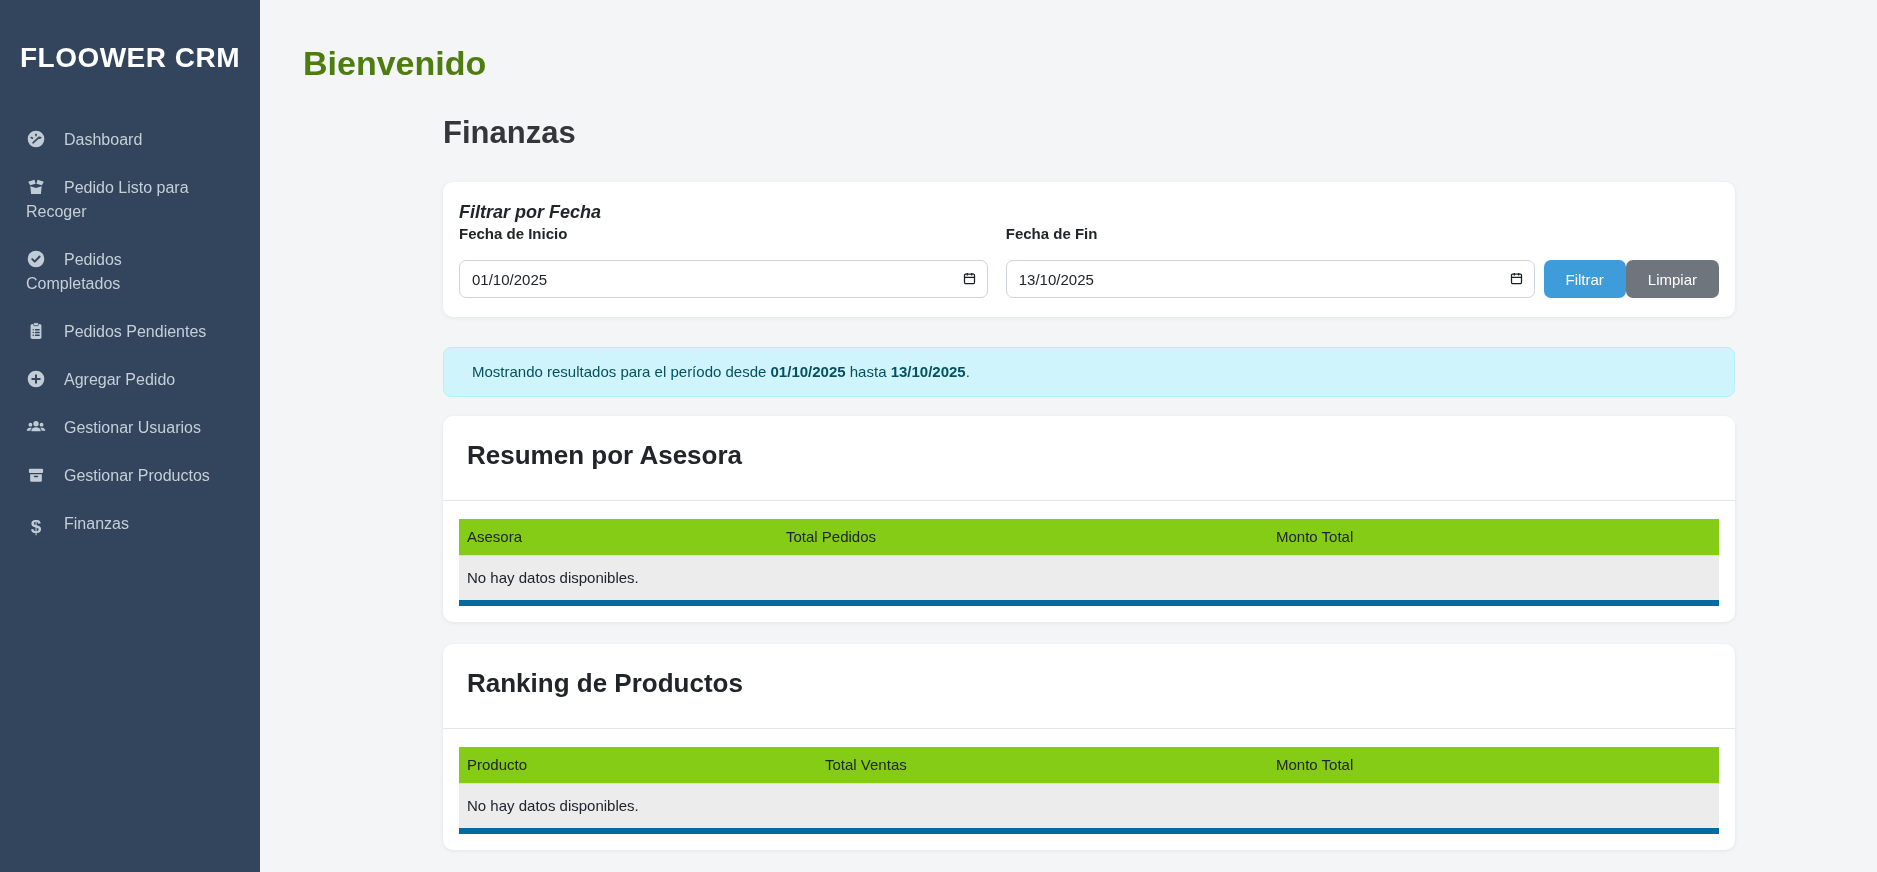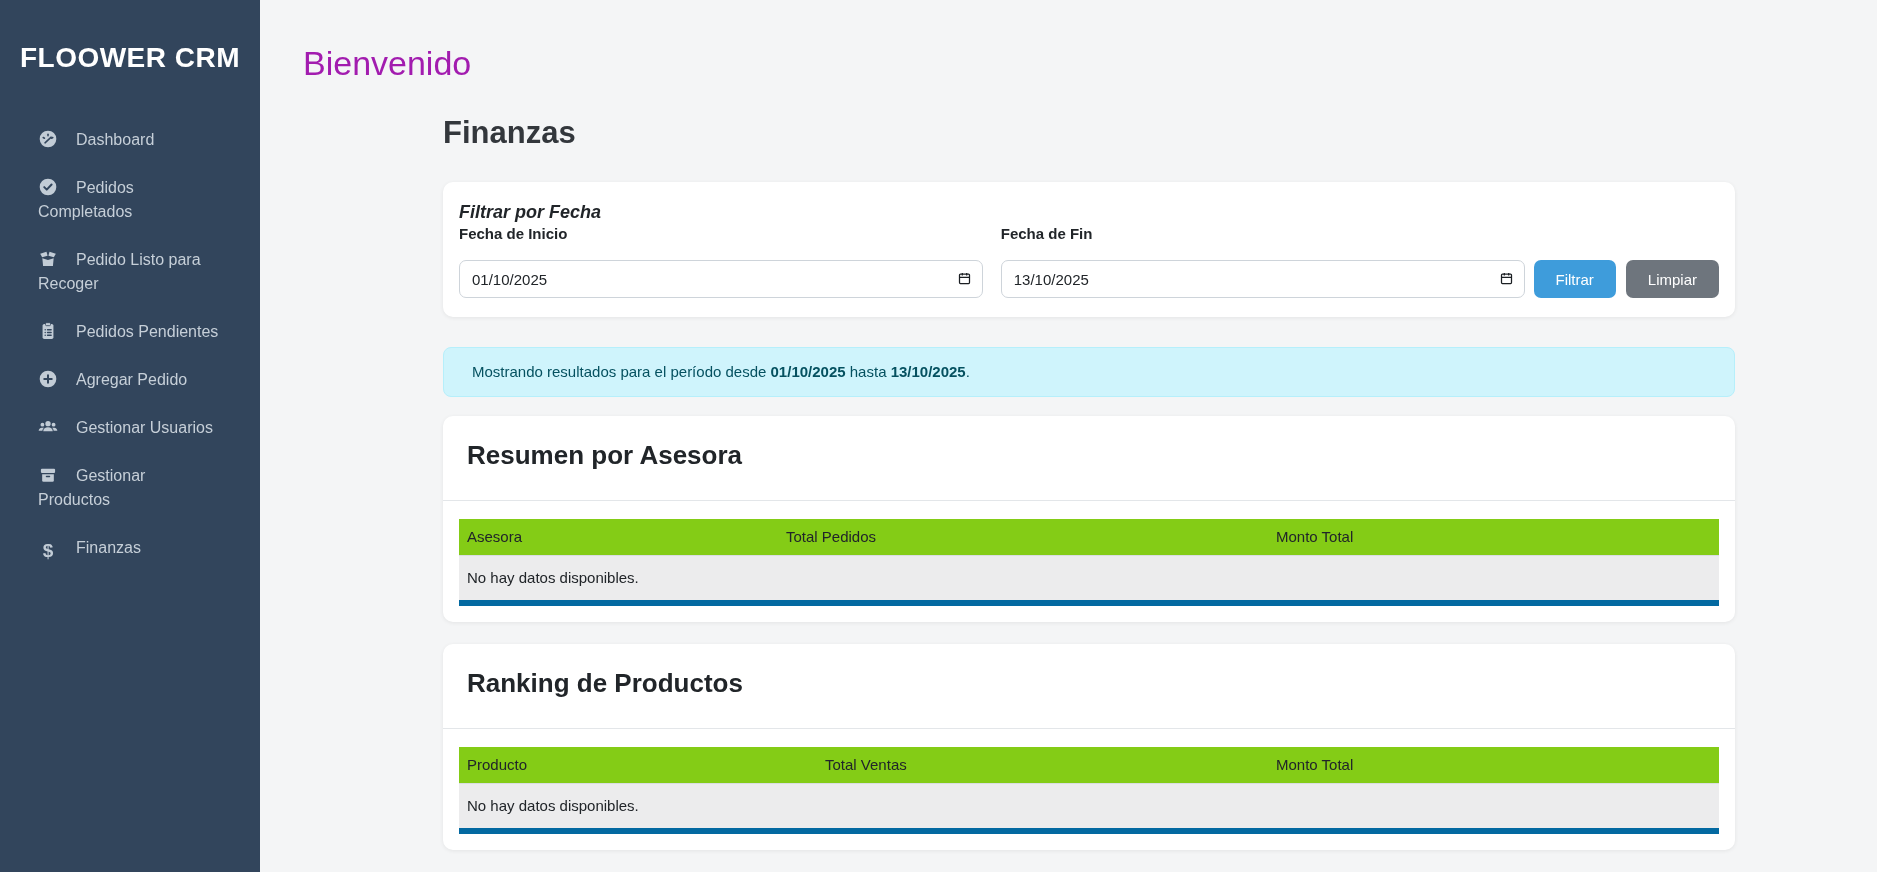--- a/index.html
+++ b/index.html
@@ -11,39 +11,39 @@
   }
   
   .sidebar {
     position:absolute; left:0; top:0; width:260px; height:872px;
     background:#32455c; padding-top:42px;
   }
   .brand {
     text-align:center; color:#ffffff; font-size:28px; font-weight:700;
     letter-spacing:.5px; white-space:nowrap;
   }
-  .nav { margin-top:54px; list-style:none;padding-left:12px; }
+  .nav { margin-top:54px; list-style:none; }
   .nav li { margin-bottom:24px; }
   .nav-item {
     display:block; padding:0 40px 0 26px; color:#c6cfd8; font-size:16px;
     line-height:24px; text-decoration:none; cursor:pointer;
   }
   .nav-icon {
     display:inline-block; width:20px; height:20px; vertical-align:-4px;
     margin-right:18px; color:#c2ccd6;
   }
   .nav-icon svg { width:100%; height:100%; display:block; }
   .dollar-glyph { font-size:19px; font-weight:700; display:inline-block; width:20px; text-align:center; }
 
   
   .main {
     position:absolute; left:260px; top:0; right:0; bottom:0;
     background:#f4f5f6; padding:44px 0 0 43px;
   }
-  .page-title { font-size:34px; font-weight:400; color:#a21caf; }
+  .page-title { font-size:34px; font-weight:700; color:#4d7c0f; }
   .content { width:1292px; margin:32px 0 0 140px; }
   .section-title { font-size:31px; font-weight:700; color:#33373c; margin-bottom:31px; }
 
   .card {
     background:#ffffff; border-radius:10px;
     box-shadow:0 1px 4px rgba(0,0,0,.07);
   }
   
   .filter-card { padding:18px 16px 19px; }
   .filter-title { font-size:18px; font-weight:700; line-height:24px; color:#212529;font-style:italic; }
@@ -53,21 +53,21 @@
   .field-label { display:block; font-size:15px; font-weight:700; line-height:20px; margin-bottom:16px; color:#212529; }
   .date-wrap { position:relative; }
   .date-input {
     width:100%; height:38px; border:1px solid #ced4da; border-radius:7px;
     padding:0 36px 0 12px; font-size:15px; color:#212529; background:#fff;
     font-family:inherit; outline:none;
   }
   .cal-icon {
     position:absolute; right:11px; top:11px; width:15px; height:15px; cursor:pointer;
   }
-  .btn-group { display:flex; gap:10px; margin-left:9px; }
+  .btn-group { display:flex; margin-left:9px; }
   .btn {
     height:38px; border:none; border-radius:7px; color:#ffffff;
     font-size:15px; font-family:inherit; padding:0 22px; cursor:pointer;
   }
   .btn-primary { background:#3e9cdb; }
   .btn-secondary { background:#6e757d; }
 
   
   .alert {
     margin-top:30px; background:#cff4fc; border:1px solid #b6effb;
@@ -111,36 +111,36 @@
                 <path d="M17.8 10.2l-1.6.9"></path>
                 <path d="M8.4 16.6l7.4-6.8"></path>
               </g>
             </svg>
       </span><span>Dashboard</span></a>
       </li>
 
     <li>
         <a class="nav-item">
       <span class="nav-icon">
-        <svg viewBox="0 0 24 24">
-              <circle cx="12" cy="12" r="10" fill="currentColor"></circle>
-              <path d="M7.5 12.2l3 3 5.8-6.2" stroke="#32455c" stroke-width="2.4" fill="none" stroke-linecap="round" stroke-linejoin="round"></path>
-            </svg>
-      </span><span>Pedidos Completados</span></a>
-      </li>
-
-    <li>
-        <a class="nav-item">
-      <span class="nav-icon">
         <svg viewBox="0 0 24 24" fill="currentColor">
               <path d="M11.5 8.2L10.2 3.4 2.6 5.6 5 9.9z"></path>
               <path d="M12.5 8.2l1.3-4.8 7.6 2.2-2.4 4.3z"></path>
               <path d="M5.2 11.2L12 13.3l6.8-2.1-.9 9.3H6.1z"></path>
             </svg>
       </span><span>Pedido Listo para Recoger</span></a>
+      </li>
+
+    <li>
+        <a class="nav-item">
+      <span class="nav-icon">
+        <svg viewBox="0 0 24 24">
+              <circle cx="12" cy="12" r="10" fill="currentColor"></circle>
+              <path d="M7.5 12.2l3 3 5.8-6.2" stroke="#32455c" stroke-width="2.4" fill="none" stroke-linecap="round" stroke-linejoin="round"></path>
+            </svg>
+      </span><span>Pedidos Completados</span></a>
       </li>
 
     <li>
         <a class="nav-item">
       <span class="nav-icon">
         <svg viewBox="0 0 24 24">
               <rect x="5.5" y="3.5" width="13" height="18" rx="2" fill="currentColor"></rect>
               <rect x="9" y="2" width="6" height="3.6" rx="1.2" fill="currentColor" stroke="#32455c"></rect>
               <g stroke="#32455c" stroke-width="1.6" stroke-linecap="round" fill="none">
                 <path d="M8.6 10.5h.1M11.4 10.5h4.4"></path>

